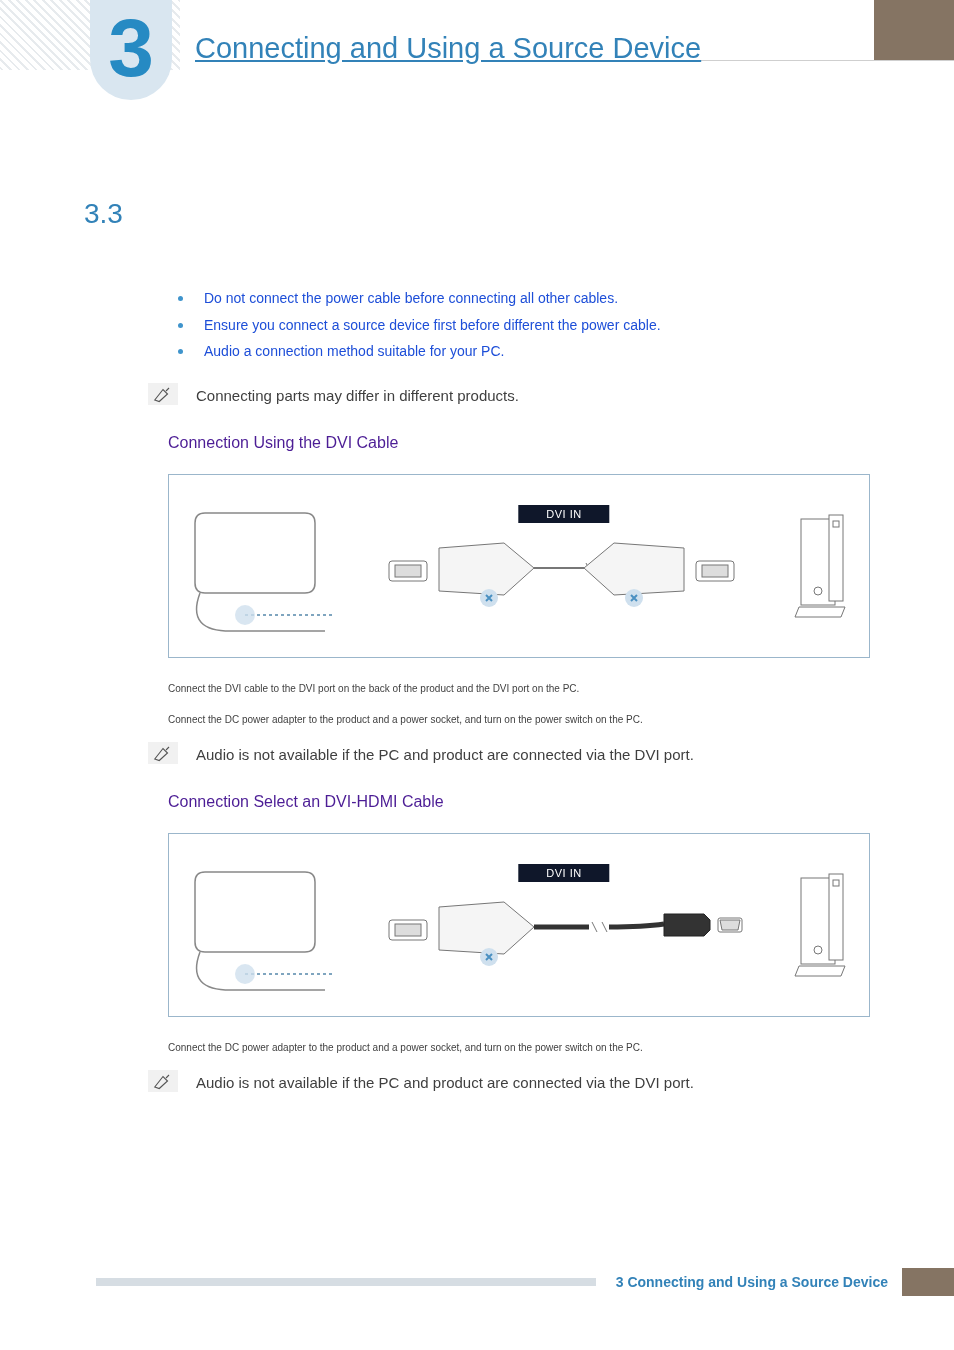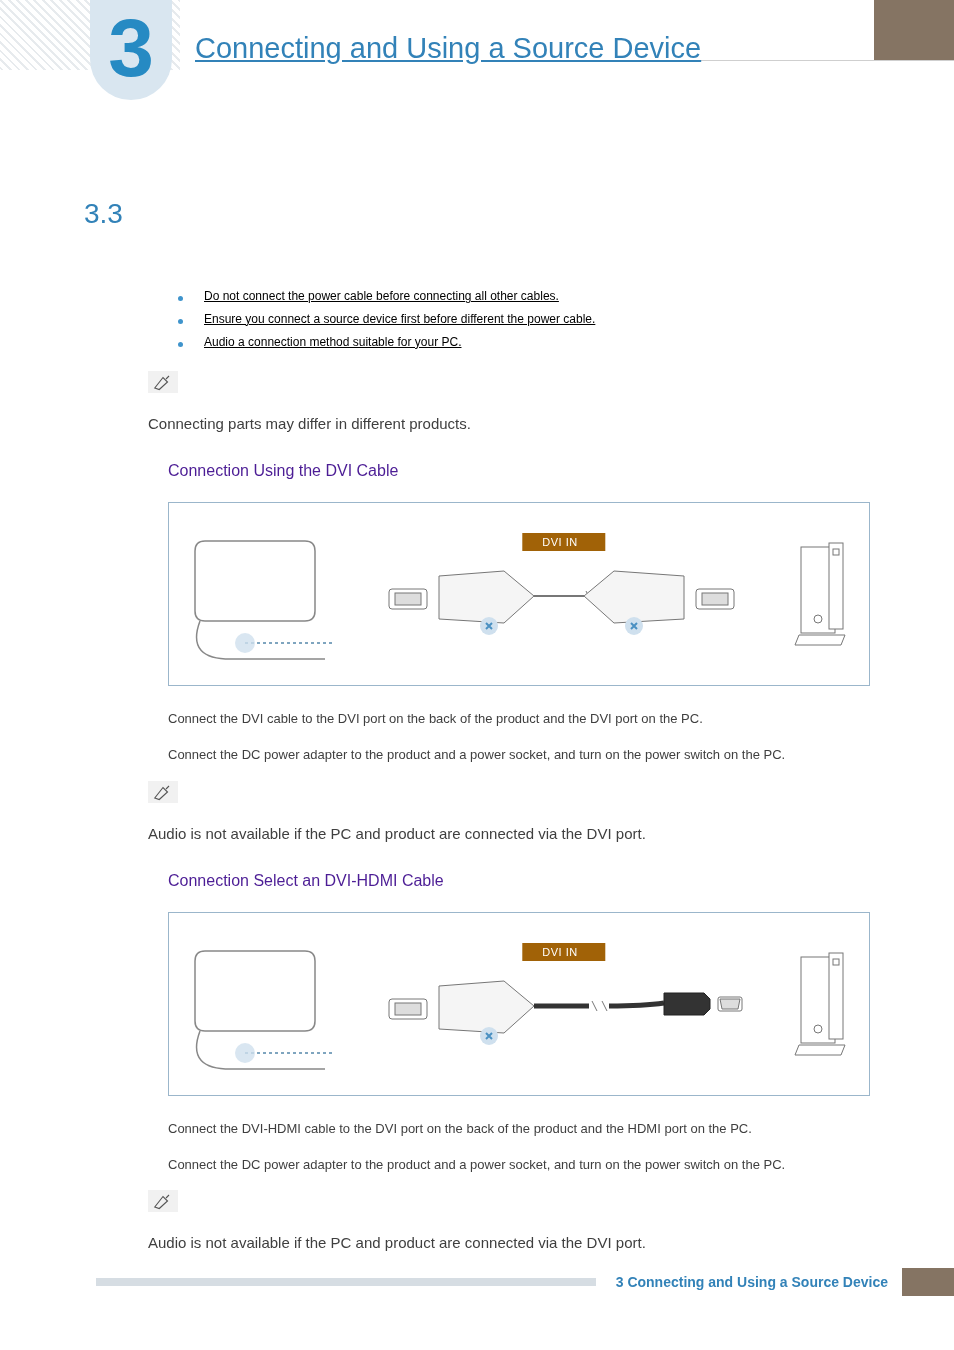--- a/index.html
+++ b/index.html
@@ -42,41 +42,41 @@
   }
 
   .sec-heading { display: flex; gap: 36px; margin-bottom: 55px; }
   .sec-num { font-size: 28px; color: #3282b8; }
   .sec-title { font-size: 28px; color: #3282b8; }
 
   .subsec { margin-left: 84px; }
   .subsec-heading { display: flex; gap: 14px; color: #3282b8; font-size: 18px; margin-bottom: 22px; font-weight: 400; }
 
   ul.bullets { list-style: none; padding-left: 10px; margin-bottom: 18px; }
-  ul.bullets li { position: relative; padding-left: 26px; font-size: 12px; color: #000000; line-height: 1.9; text-decoration: underline; }
+  ul.bullets li { position: relative; padding-left: 26px; font-size: 14px; color: #1d4ed8; line-height: 1.9; }
   ul.bullets li::before { content: ""; position: absolute; left: 0; top: 11px; width: 5px; height: 5px; border-radius: 50%; background: #3f94cc; }
 
-  .note-row { display: flex; align-items: flex-start; gap: 18px; margin-left: -20px; margin-bottom: 26px; flex-direction: column; }
+  .note-row { display: flex; align-items: flex-start; gap: 18px; margin-left: -20px; margin-bottom: 26px; }
   .note-icon { width: 30px; height: 22px; flex: 0 0 auto; fill: #666; background:#f1f1f1; padding:2px; }
   .note-text { font-size: 15px; color: #3f3f3f; line-height: 1.6; padding-top: 1px; }
 
   .orange-h { color: #4c1d95; font-size: 16px; margin-bottom: 22px; font-weight: 400; }
 
   .diagram {
     border: 1px solid #9bb6cb; padding: 18px 16px 14px 16px; margin-bottom: 22px;
     position: relative; height: 184px;
     display: flex; align-items: center; justify-content: space-between;
   }
   .monitor svg, .tower svg { display:block; }
   .conn-block { position: relative; flex:1; display:flex; align-items:center; justify-content:center; }
   .port-label {
     position:absolute; top:-8px; left:50%; transform:translateX(-50%);
-    background:#a16207; color:#fff; font-size:11px; padding:3px 28px 3px 20px; letter-spacing:.5px;
-  }
-  .para { font-size: 13px; color: #3f3f3f; line-height: 1.7; margin-bottom: 14px; }
+    background:#0f172a; color:#fff; font-size:11px; padding:3px 28px 3px 28px; letter-spacing:.5px;
+  }
+  .para { font-size: 10px; color: #3f3f3f; line-height: 1.7; margin-bottom: 14px; }
 
   
   .footer {
     position:absolute; bottom:54px; left:0; right:0; height:28px;
     display:flex; align-items:center;
   }
   .footer .grey { flex:1; height:8px; background:#d6dde3; margin-left:96px; }
   .footer .label {
     font-size:14px; color:#3282b8; padding:0 14px 0 20px;
     font-weight:700;
@@ -212,21 +212,20 @@
         <svg width="60" height="110" viewBox="0 0 60 110">
           <rect x="8" y="6" width="34" height="86" fill="#fff" stroke="#777"></rect>
           <rect x="36" y="2" width="14" height="86" fill="#fff" stroke="#777"></rect>
           <rect x="40" y="8" width="6" height="6" fill="#fff" stroke="#777"></rect>
           <circle cx="25" cy="78" r="4" fill="none" stroke="#777"></circle>
           <path d="M6 94 L52 94 L48 104 L2 104 Z" fill="#fff" stroke="#777"></path>
         </svg>
       </div>
     </div>
 
-    <p class="para">Connect the DVI-HDMI cable to the DVI port on the back of the product and the HDMI port on the PC.</p>
     <p class="para">Connect the DC power adapter to the product and a power socket, and turn on the power switch on the PC.</p>
 
     <div class="note-row">
       <svg class="note-icon" viewBox="0 0 32 24">
           <rect x="0" y="0" width="32" height="24" fill="#f1f1f1"></rect>
           <path d="M5 20 L16 6 L22 12 L11 22 Z" fill="none" stroke="#555" stroke-width="1.5"></path>
           <path d="M20 8 L24 4" stroke="#555" stroke-width="1.5"></path>
         </svg>
       <div class="note-text">Audio is not available if the PC and product are connected via the DVI port.</div>
     </div>

